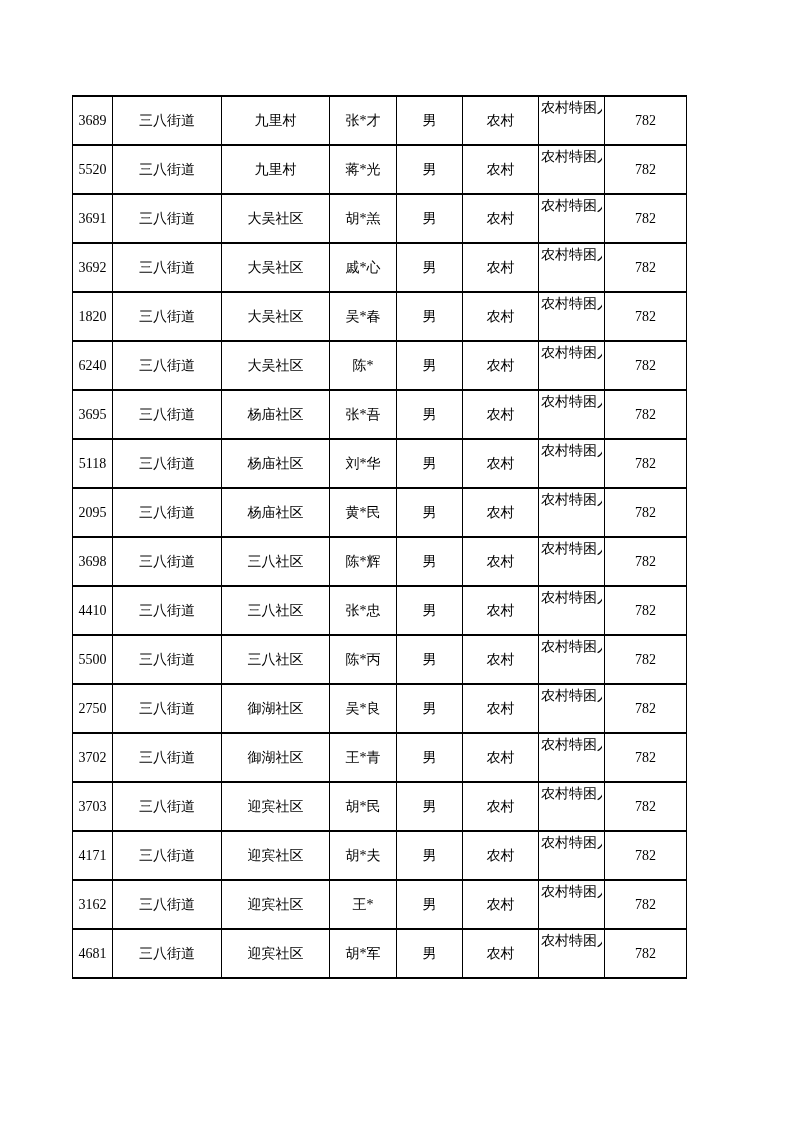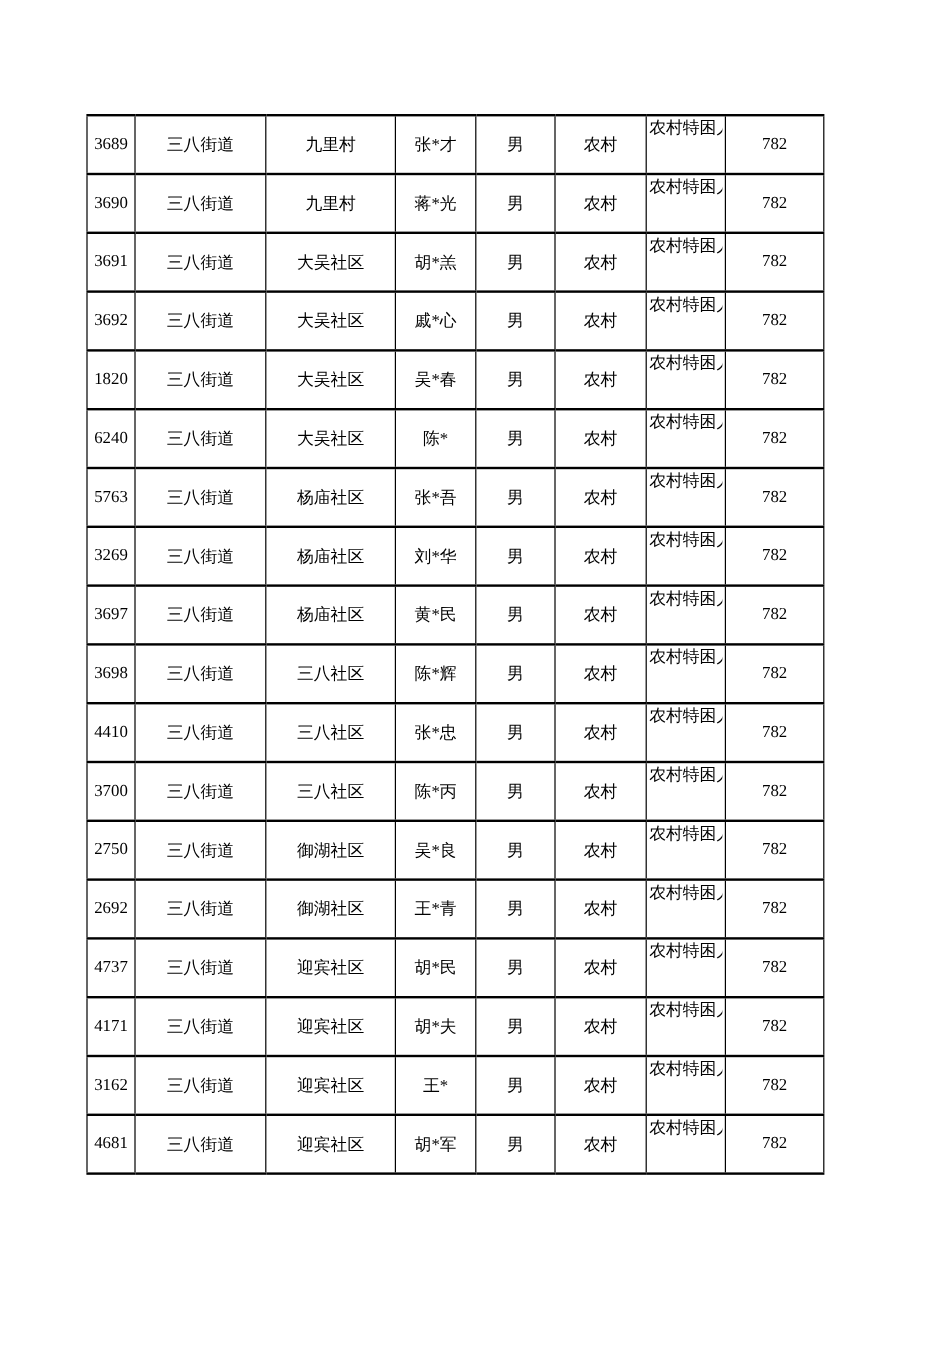--- a/index.html
+++ b/index.html
@@ -83,21 +83,21 @@
     <td class="c-name">张*才</td>
     <td class="c-gender">男</td>
     <td class="c-region">农村</td>
     <td class="c-category">
       <div class="cat-inner">农村特困人员分散供养</div>
     </td>
     <td class="c-amount">782</td>
   </tr>
 
   <tr>
-    <td class="c-seq">3690</td>
+    <td class="c-seq">5520</td>
     <td class="c-street">三八街道</td>
     <td class="c-village">九里村</td>
     <td class="c-name">蒋*光</td>
     <td class="c-gender">男</td>
     <td class="c-region">农村</td>
     <td class="c-category">
       <div class="cat-inner">农村特困人员分散供养</div>
     </td>
     <td class="c-amount">782</td>
   </tr>
@@ -148,47 +148,47 @@
     <td class="c-name">陈*</td>
     <td class="c-gender">男</td>
     <td class="c-region">农村</td>
     <td class="c-category">
       <div class="cat-inner">农村特困人员分散供养</div>
     </td>
     <td class="c-amount">782</td>
   </tr>
 
   <tr>
-    <td class="c-seq">5763</td>
+    <td class="c-seq">3695</td>
     <td class="c-street">三八街道</td>
     <td class="c-village">杨庙社区</td>
     <td class="c-name">张*吾</td>
     <td class="c-gender">男</td>
     <td class="c-region">农村</td>
     <td class="c-category">
       <div class="cat-inner">农村特困人员分散供养</div>
     </td>
     <td class="c-amount">782</td>
   </tr>
 
   <tr>
-    <td class="c-seq">3269</td>
+    <td class="c-seq">5118</td>
     <td class="c-street">三八街道</td>
     <td class="c-village">杨庙社区</td>
     <td class="c-name">刘*华</td>
     <td class="c-gender">男</td>
     <td class="c-region">农村</td>
     <td class="c-category">
       <div class="cat-inner">农村特困人员分散供养</div>
     </td>
     <td class="c-amount">782</td>
   </tr>
 
   <tr>
-    <td class="c-seq">3697</td>
+    <td class="c-seq">2095</td>
     <td class="c-street">三八街道</td>
     <td class="c-village">杨庙社区</td>
     <td class="c-name">黄*民</td>
     <td class="c-gender">男</td>
     <td class="c-region">农村</td>
     <td class="c-category">
       <div class="cat-inner">农村特困人员分散供养</div>
     </td>
     <td class="c-amount">782</td>
   </tr>
@@ -213,21 +213,21 @@
     <td class="c-name">张*忠</td>
     <td class="c-gender">男</td>
     <td class="c-region">农村</td>
     <td class="c-category">
       <div class="cat-inner">农村特困人员分散供养</div>
     </td>
     <td class="c-amount">782</td>
   </tr>
 
   <tr>
-    <td class="c-seq">3700</td>
+    <td class="c-seq">5500</td>
     <td class="c-street">三八街道</td>
     <td class="c-village">三八社区</td>
     <td class="c-name">陈*丙</td>
     <td class="c-gender">男</td>
     <td class="c-region">农村</td>
     <td class="c-category">
       <div class="cat-inner">农村特困人员分散供养</div>
     </td>
     <td class="c-amount">782</td>
   </tr>
@@ -239,34 +239,34 @@
     <td class="c-name">吴*良</td>
     <td class="c-gender">男</td>
     <td class="c-region">农村</td>
     <td class="c-category">
       <div class="cat-inner">农村特困人员分散供养</div>
     </td>
     <td class="c-amount">782</td>
   </tr>
 
   <tr>
-    <td class="c-seq">2692</td>
+    <td class="c-seq">3702</td>
     <td class="c-street">三八街道</td>
     <td class="c-village">御湖社区</td>
     <td class="c-name">王*青</td>
     <td class="c-gender">男</td>
     <td class="c-region">农村</td>
     <td class="c-category">
       <div class="cat-inner">农村特困人员分散供养</div>
     </td>
     <td class="c-amount">782</td>
   </tr>
 
   <tr>
-    <td class="c-seq">4737</td>
+    <td class="c-seq">3703</td>
     <td class="c-street">三八街道</td>
     <td class="c-village">迎宾社区</td>
     <td class="c-name">胡*民</td>
     <td class="c-gender">男</td>
     <td class="c-region">农村</td>
     <td class="c-category">
       <div class="cat-inner">农村特困人员分散供养</div>
     </td>
     <td class="c-amount">782</td>
   </tr>

